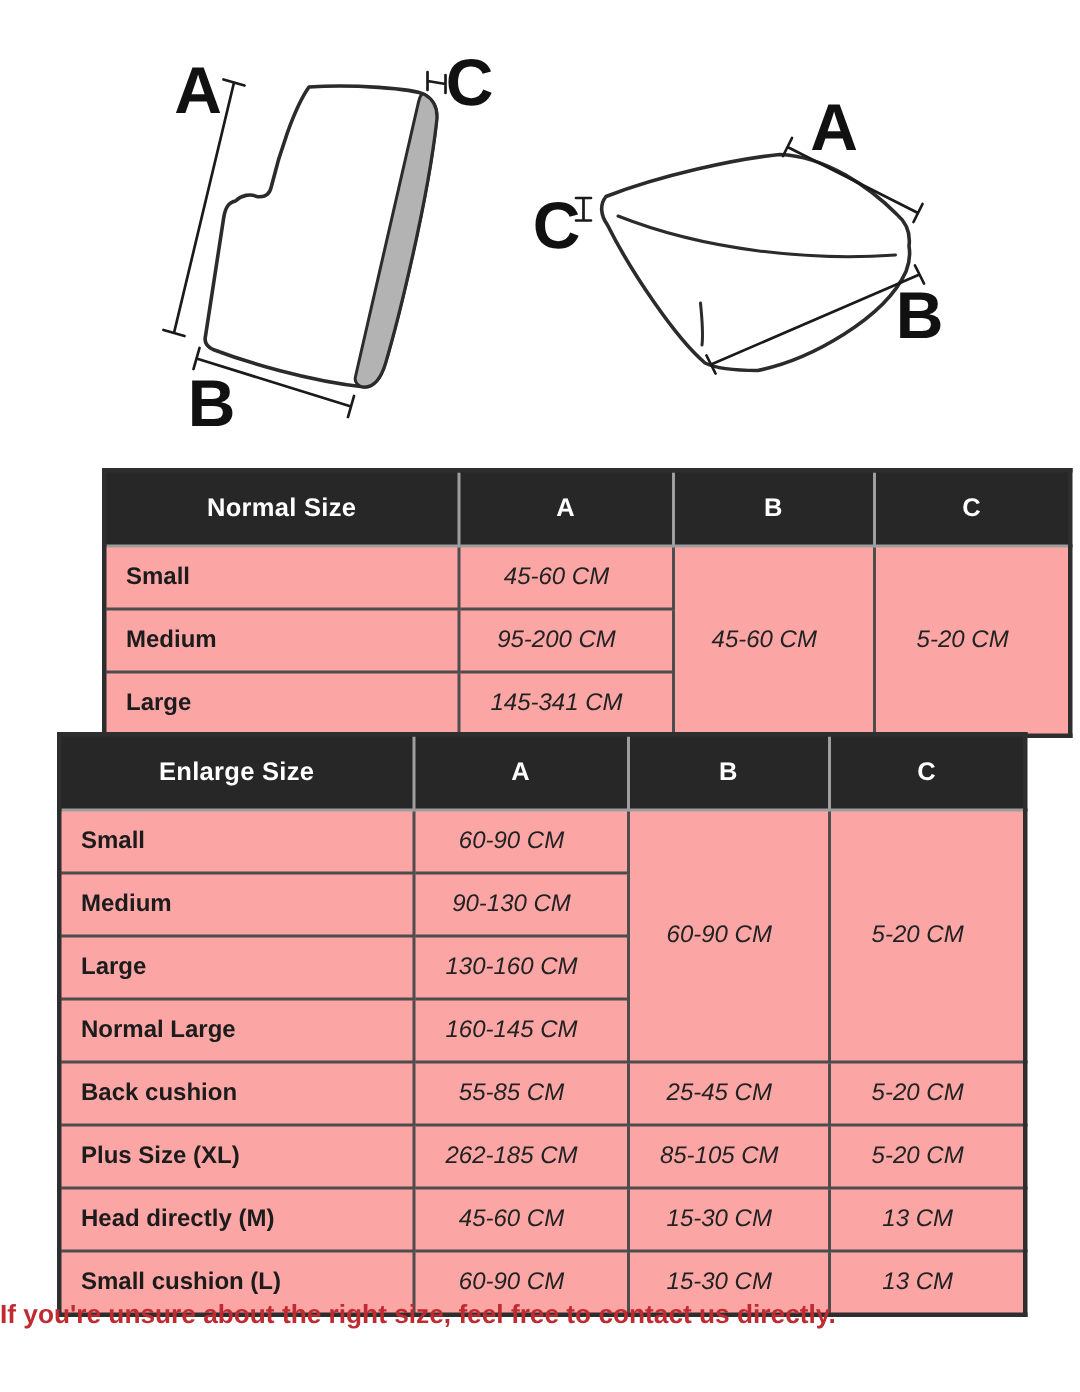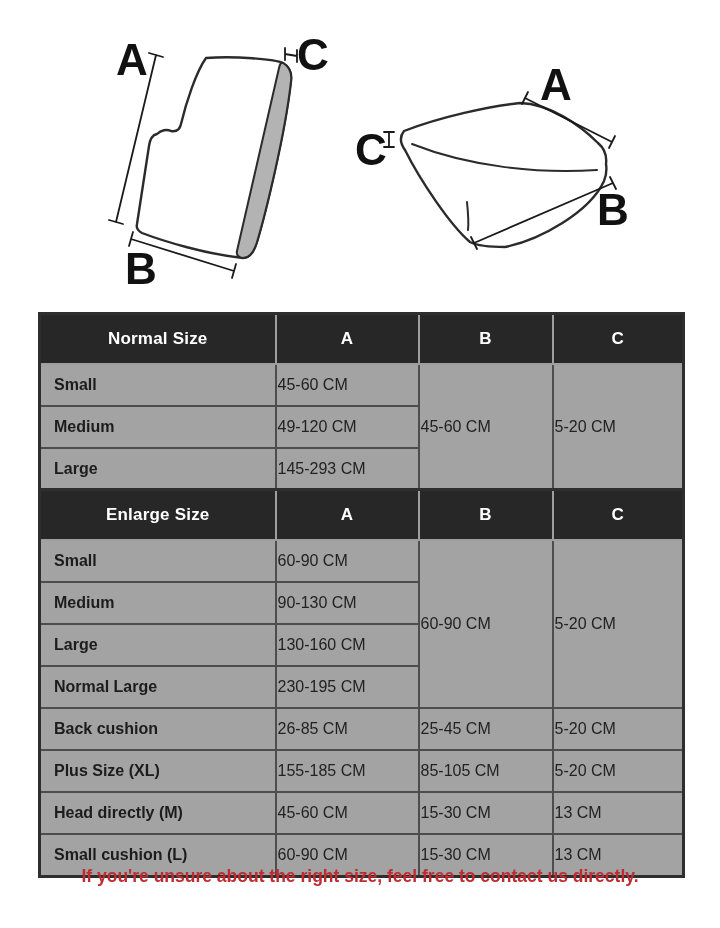--- a/index.html
+++ b/index.html
@@ -6,39 +6,39 @@
   body{width:720px;height:928px;font-family:"Liberation Sans",sans-serif;color:#1c1c1c;}
   .page{position:relative;width:720px;height:928px;background:#fff;overflow:hidden;}
 
   .diagrams{position:absolute;top:0;left:0;width:720px;height:302px;}
 
   table.size-table{
     position:absolute;left:38px;width:644px;
     border-collapse:collapse;table-layout:fixed;
     border:3px solid #2e2e2e;
   }
-  #table-normal{top:312px;}
+  #table-normal{top:312px;margin-left:30px;}
   #table-enlarge{top:488px;}
 
   table.size-table th{
     background:#272727;color:#ffffff;
     height:46px;font-size:17px;font-weight:bold;
     border:2px solid #9e9e9e;
     text-align:center;letter-spacing:.2px;
   }
   table.size-table td{
     height:38px;font-size:16px;
-    border:2px solid #4d4d4d;background:#a3a3a3;
+    border:2px solid #4d4d4d;background:#fca5a5;
   }
   td.name{font-weight:bold;font-size:17px;text-align:left;padding-left:13px;}
-  td.val{text-align:left;padding-right:13px;color:#222;}
+  td.val{text-align:center;padding-right:13px;color:#222;font-style:italic;}
 
   .note{
     position:absolute;top:866px;left:0;width:720px;
-    text-align:center;font-size:17.5px;font-weight:bold;color:#bf2b30;
+    text-align:left;font-size:17.5px;font-weight:bold;color:#bf2b30;
   }
 
   .dim-label{font-family:"Liberation Sans",sans-serif;font-weight:bold;font-size:44px;fill:#111;}
   .outline{fill:#ffffff;stroke:#2b2b2b;stroke-width:2.4;stroke-linejoin:round;}
   .band{fill:#b3b3b3;stroke:#2b2b2b;stroke-width:2;stroke-linejoin:round;}
   .measure{fill:none;stroke:#1a1a1a;stroke-width:1.8;stroke-linecap:round;}
   .seam{fill:none;stroke:#2b2b2b;stroke-width:2;stroke-linecap:round;}
 </style>
 </head>
 <body>
@@ -119,25 +119,25 @@
     </thead>
     <tbody>
       <tr>
         <td class="name">Small</td>
         <td class="val">45-60 CM</td>
         <td class="val" rowspan="3">45-60 CM</td>
         <td class="val" rowspan="3">5-20 CM</td>
       </tr>
       <tr>
         <td class="name">Medium</td>
-        <td class="val">49-120 CM</td>
+        <td class="val">95-200 CM</td>
       </tr>
       <tr>
         <td class="name">Large</td>
-        <td class="val">145-293 CM</td>
+        <td class="val">145-341 CM</td>
       </tr>
     </tbody>
   </table>
 
   <table class="size-table" id="table-enlarge">
     <colgroup>
         <col style="width:236px">
         <col style="width:143px">
         <col style="width:134px">
         <col style="width:131px">
@@ -160,31 +160,31 @@
       <tr>
         <td class="name">Medium</td>
         <td class="val">90-130 CM</td>
       </tr>
       <tr>
         <td class="name">Large</td>
         <td class="val">130-160 CM</td>
       </tr>
       <tr>
         <td class="name">Normal Large</td>
-        <td class="val">230-195 CM</td>
+        <td class="val">160-145 CM</td>
       </tr>
       <tr>
         <td class="name">Back cushion</td>
-        <td class="val">26-85 CM</td>
+        <td class="val">55-85 CM</td>
         <td class="val">25-45 CM</td>
         <td class="val">5-20 CM</td>
       </tr>
       <tr>
         <td class="name">Plus Size (XL)</td>
-        <td class="val">155-185 CM</td>
+        <td class="val">262-185 CM</td>
         <td class="val">85-105 CM</td>
         <td class="val">5-20 CM</td>
       </tr>
       <tr>
         <td class="name">Head directly (M)</td>
         <td class="val">45-60 CM</td>
         <td class="val">15-30 CM</td>
         <td class="val">13 CM</td>
       </tr>
       <tr>

